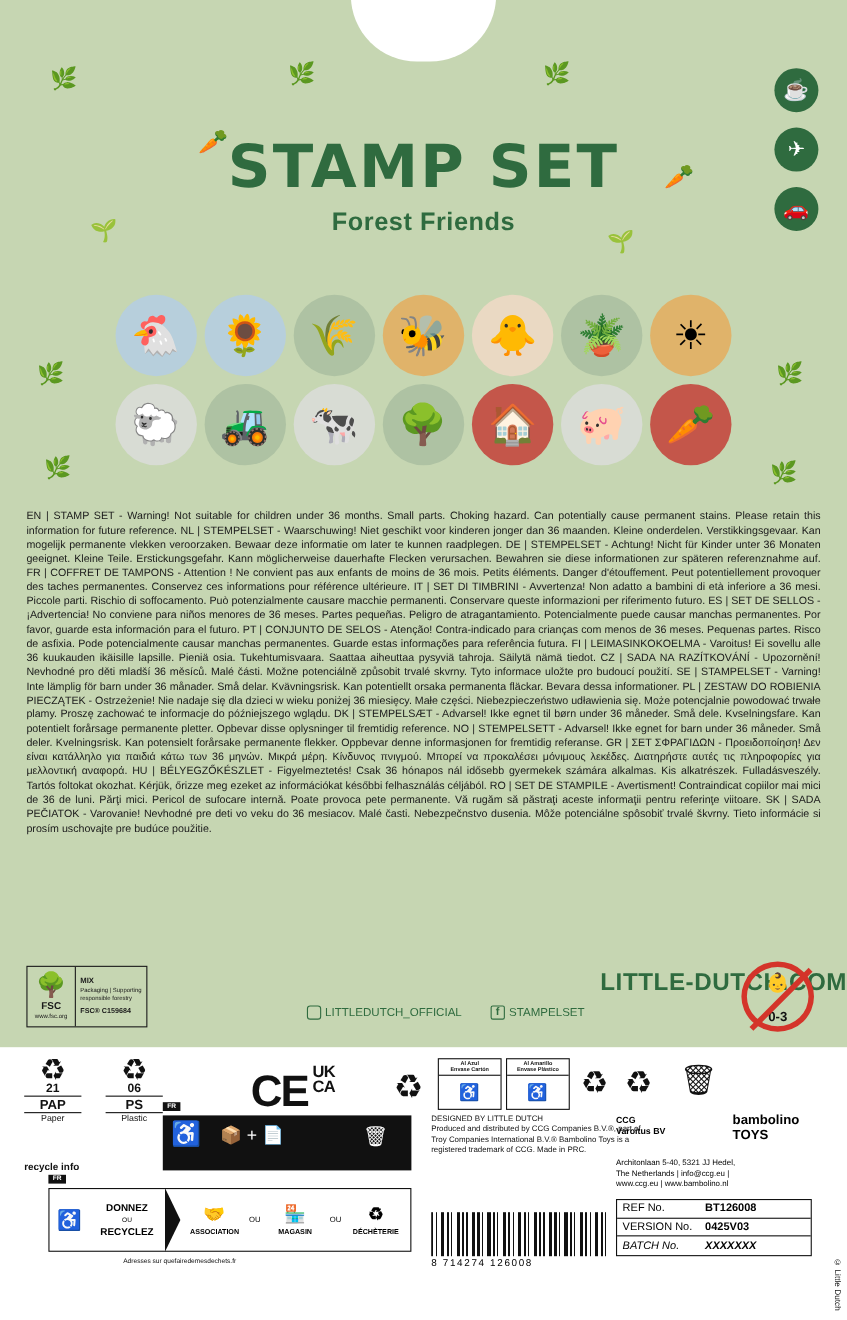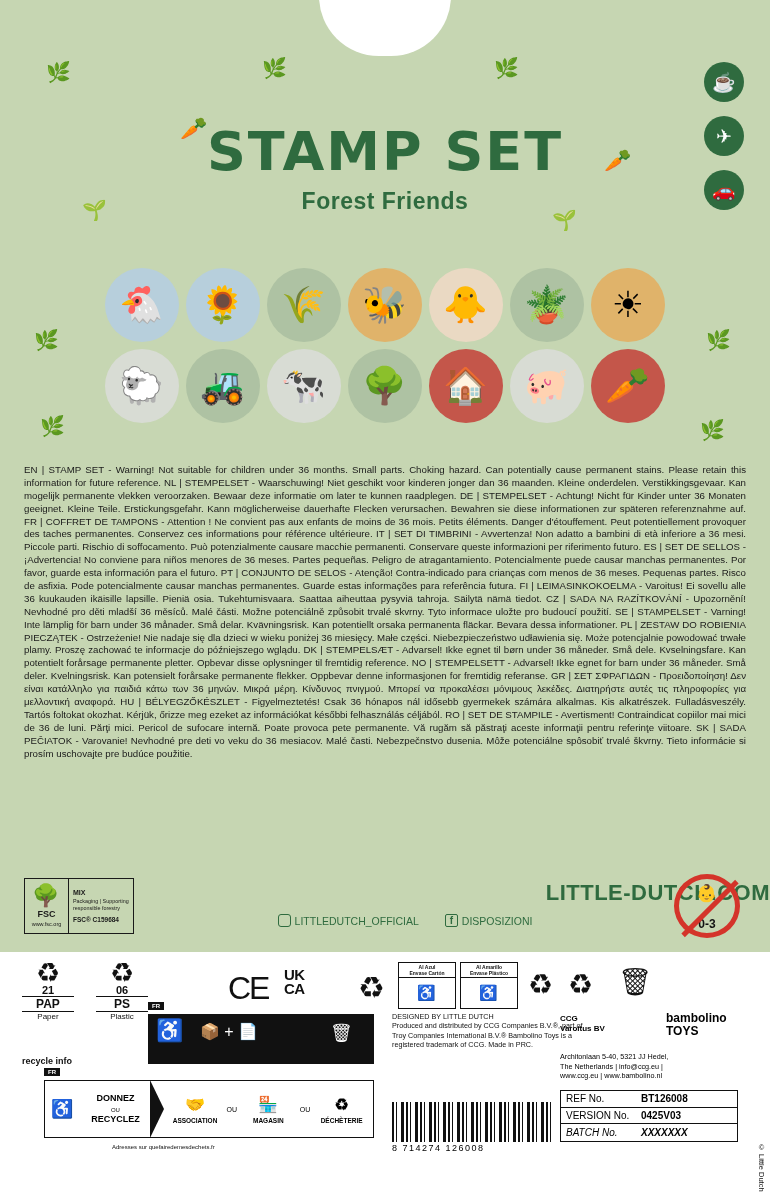--- a/index.html
+++ b/index.html
@@ -113,21 +113,21 @@
   }
   .recycle-label {
     position:absolute; left:22px; top:104px; font-size:9px; font-weight:bold; color:#111;
   }
   .mark { position:absolute; color:#111; }
   .tri-badge { width:52px; text-align:center; }
   .tri-glyph { font-size:27px; line-height:1; }
   .tri-num { font-size:11px; font-weight:bold; margin-top:-3px;}
   .tri-code { font-size:12px; font-weight:bold; border-top:1px solid #111; border-bottom:1px solid #111; }
   .tri-mat { font-size:8px; }
-  .ce { font-size:32px; font-weight:normal; letter-spacing:-2px; }
+  .ce { font-size:40px; font-weight:bold; letter-spacing:-2px; }
   .ukca { font-size:15px; font-weight:bold; line-height:.95; letter-spacing:-.5px; }
   .green-dot { font-size:30px; }
   .esp-box { border:1.3px solid #111; width:58px; }
   .esp-top { font-size:5px; text-align:center; border-bottom:1.3px solid #111; padding:1px 0; font-weight:bold;}
   .esp-body { height:30px; display:flex; align-items:center; justify-content:center; font-size:15px; }
   .recycle-arrows { font-size:28px; }
   .bin { font-size:27px; }
   .raccolta { font-size:7.5px; line-height:1.25; font-weight:bold; width:92px; }
   .fr-tag {
     position:absolute; background:#111; color:#fff; font-size:6px; font-weight:bold;
@@ -233,21 +233,21 @@
 
   <div class="brand">
     <div class="brand-url">LITTLE-DUTCH.COM</div>
     <div class="socials">
       <div class="social">
         <span class="soc-ico"></span>
         <span>LITTLEDUTCH_OFFICIAL</span>
       </div>
       <div class="social">
         <span class="soc-ico fb">f</span>
-        <span>DISPOSIZIONI</span>
+        <span>STAMPELSET</span>
       </div>
     </div>
   </div>
 
   <div class="age-warn">
     <div class="age-circ"></div>
     <div class="age-face">👶</div>
     <div class="age-text">0-3</div>
     <div class="age-slash"></div>
   </div>

